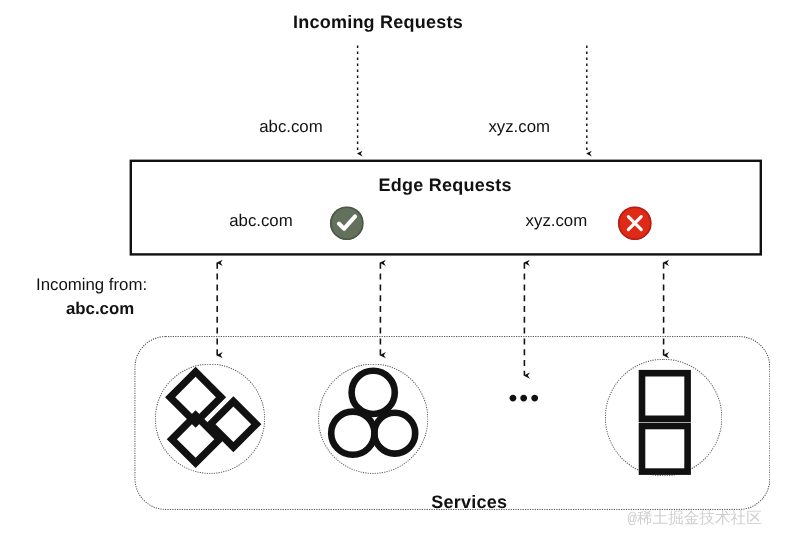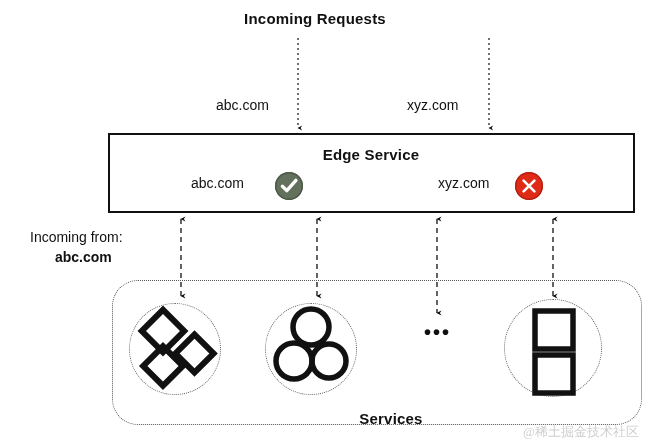--- a/index.html
+++ b/index.html
@@ -122,35 +122,35 @@
   }
 
   
   #watermark {
     position: absolute;
     left: 523px;
     top: 423px;
     font-size: 13px;
     color: #cfcfcf;
     white-space: nowrap;
-    font-family: Liberation Serif, serif;
+    font-family: Liberation Mono, monospace;
   }
 </style>
 </head>
 <body>
 
 <div id="canvas">
 
   <div class="txt title-bold" style="left:315px; top:11px; transform:translateX(-50%);">Incoming Requests</div>
 
   <div class="txt label-reg" style="left:216px; top:98px;">abc.com</div>
   <div class="txt label-reg" style="left:407px; top:98px;">xyz.com</div>
 
   <div id="edge-box"></div>
-  <div class="txt title-bold" style="left:371px; top:147px; transform:translateX(-50%);">Edge Service</div>
+  <div class="txt title-bold" style="left:371px; top:147px; transform:translateX(-50%);">Edge Requests</div>
   <div class="txt label-reg" style="left:191px; top:176px;">abc.com</div>
   <div class="txt label-reg" style="left:438px; top:176px;">xyz.com</div>
 
   <div class="status-icon" id="check-icon">
     <svg viewBox="0 0 28 28" aria-hidden="true">
       <circle cx="14" cy="14" r="13.2" fill="#63705c"></circle>
       <circle cx="14" cy="14" r="13.2" fill="none" stroke="#4d5847" stroke-width="1.2"></circle>
       <path d="M7.4 14.3 L11.8 18.6 L20.9 8.4" fill="none" stroke="#ffffff" stroke-width="3.4" stroke-linecap="round" stroke-linejoin="round"></path>
     </svg>
   </div>

